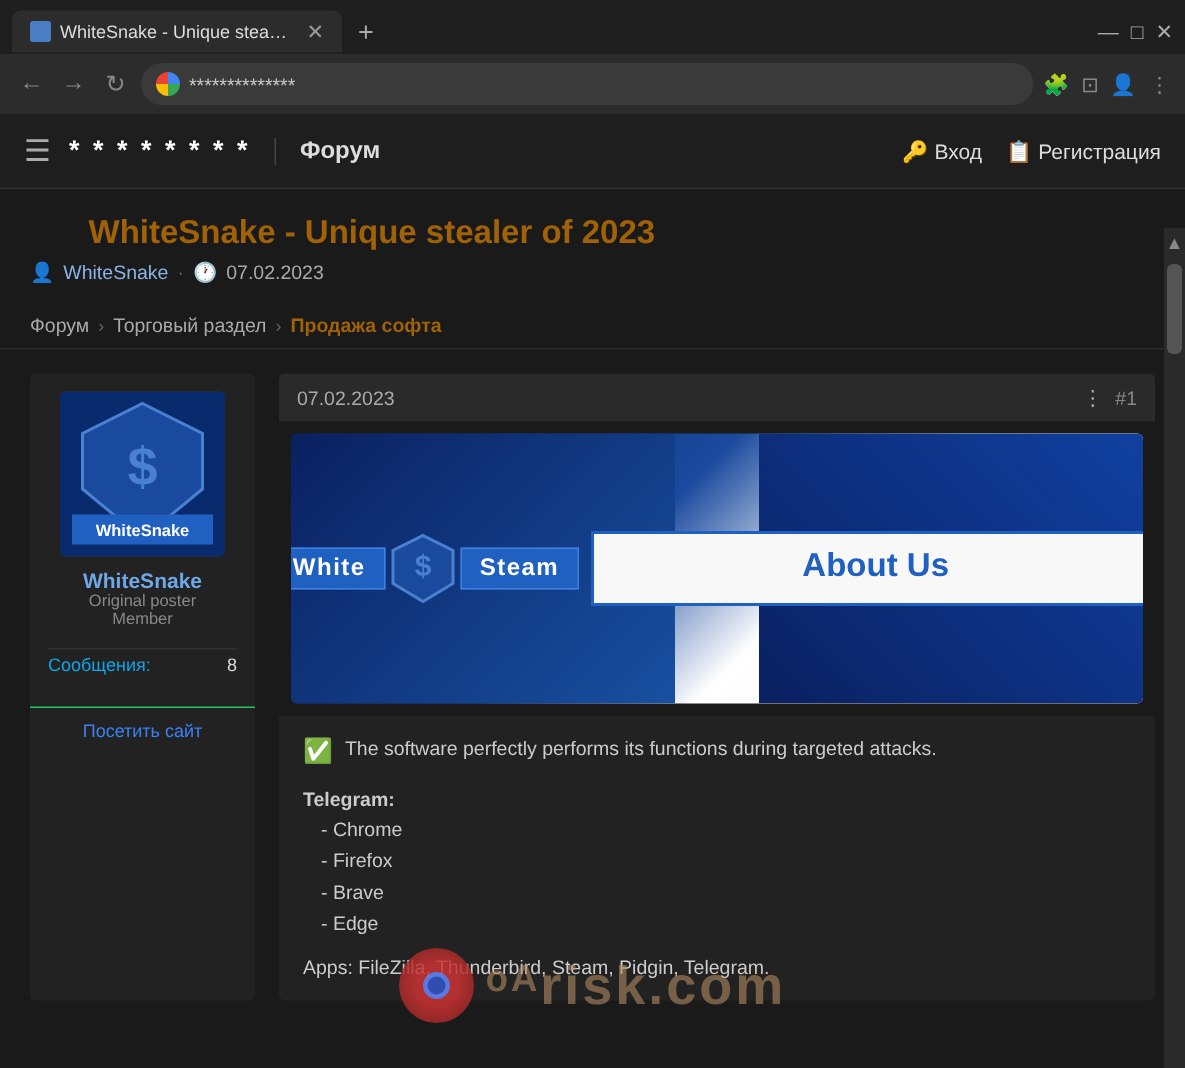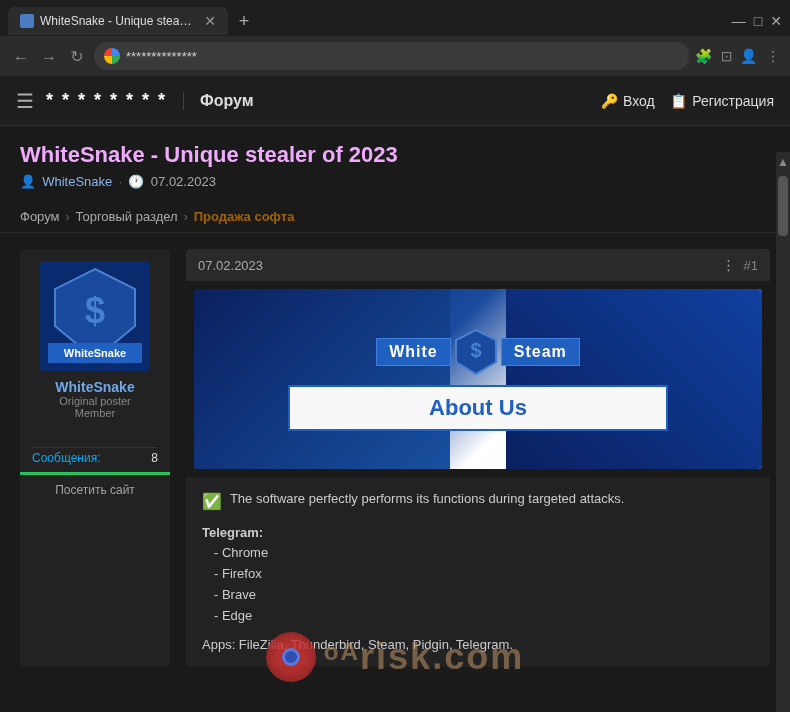--- a/index.html
+++ b/index.html
@@ -31,62 +31,62 @@
     .forum-nav { background: #1e1e1e; display: flex; align-items: center; padding: 0 16px; height: 50px; border-bottom: 1px solid #333; }
     .hamburger { color: #aaa; font-size: 20px; cursor: pointer; margin-right: 12px; }
     .site-logo { color: #fff; font-size: 18px; font-weight: bold; letter-spacing: 2px; margin-right: 8px; }
     .forum-label { color: #ddd; font-size: 16px; font-weight: bold; margin-left: 8px; border-left: 1px solid #444; padding-left: 16px; }
     .nav-spacer { flex: 1; }
     .nav-btn-login { color: #ddd; font-size: 14px; cursor: pointer; display: flex; align-items: center; gap: 4px; margin-right: 16px; }
     .nav-btn-register { color: #ddd; font-size: 14px; cursor: pointer; display: flex; align-items: center; gap: 4px; }
 
     
     .page-header { padding: 16px 20px 12px; background: #1a1a1a; }
-    .post-title { font-size: 22px; color: #f0abfc; font-weight: bold; margin-bottom: 6px; }
+    .post-title { font-size: 22px; color: #a16207; font-weight: bold; margin-bottom: 6px; margin-left: 39px; }
     .post-meta { display: flex; align-items: center; gap: 6px; font-size: 13px; color: #aaa; }
     .post-meta-user { color: #8ab4e8; cursor: pointer; }
     .post-meta-dot { color: #666; }
 
     
     .breadcrumb { padding: 8px 20px; display: flex; align-items: center; gap: 6px; font-size: 13px; color: #aaa; border-bottom: 1px solid #2a2a2a; }
     .bc-link { color: #aaa; cursor: pointer; }
     .bc-arrow { color: #666; font-size: 12px; }
     .bc-current { color: #a16207; font-weight: bold; }
 
     
     .content-area { display: flex; padding: 16px 20px; gap: 16px; }
 
     
     .user-sidebar { width: 150px; flex-shrink: 0; background: #222; border-radius: 4px; }
     .user-avatar-wrap { padding: 12px; display: flex; flex-direction: column; align-items: center; }
     .avatar-img { width: 110px; height: 110px; background: #1a3a6e; border-radius: 4px; display: flex; align-items: center; justify-content: center; overflow: hidden; position: relative; }
     .avatar-img svg { width: 100%; height: 100%; }
     .user-name { font-size: 14px; font-weight: bold; color: #6ea8e8; margin-top: 8px; cursor: pointer; }
     .user-role1 { font-size: 11px; color: #888; }
-    .user-role2 { font-size: 11px; color: #888; margin-bottom: 16px; text-align: right; }
+    .user-role2 { font-size: 11px; color: #888; margin-bottom: 1px; text-align: right; }
     .user-stats { padding: 0 12px; font-size: 12px; color: #aaa; }
     .user-stat-row { display: flex; justify-content: space-between; padding: 3px 0; border-top: 1px solid #333; }
     .user-stat-label { color: #0ea5e9; }
     .user-stat-val { color: #ddd; }
-    .visit-site { display: block; text-align: center; font-size: 12px; color: #a3a3a3; cursor: pointer; padding: 8px; border-top: 3px solid #22c55e; margin-top: 4px; }
+    .visit-site { display: block; text-align: center; font-size: 12px; color: #3b82f6; cursor: pointer; padding: 8px; border-top: 1px solid #22c55e; margin-top: 18px; }
 
     
     .post-content { flex: 1; background: #222; border-radius: 4px; overflow: hidden; }
     .post-top-bar { display: flex; justify-content: space-between; align-items: center; padding: 8px 12px; background: #2a2a2a; }
     .post-date { font-size: 13px; color: #aaa; }
     .post-actions { display: flex; align-items: center; gap: 8px; }
     .share-icon { color: #aaa; cursor: pointer; font-size: 14px; }
     .post-num { color: #888; font-size: 13px; cursor: pointer; }
 
     
     .banner-area { background: #1a1a1a; padding: 8px; }
     .banner-inner { background: linear-gradient(135deg, #0a2a5e 0%, #1a4a9e 40%, #ffffff 60%, #e8e8e8 100%); height: 180px; border-radius: 4px; display: flex; flex-direction: column; align-items: center; justify-content: center; gap: 10px; position: relative; overflow: hidden; }
     .banner-bg-left { position: absolute; left: 0; top: 0; bottom: 0; width: 45%; background: linear-gradient(135deg, #0a2060 0%, #1850a0 100%); }
     .banner-bg-right { position: absolute; right: 0; top: 0; bottom: 0; width: 45%; background: linear-gradient(225deg, #1040a0 0%, #0a2060 100%); }
-    .banner-center { position: relative; z-index: 2; display: flex; flex-direction: column; align-items: center; gap: 8px; }
+    .banner-center { position: relative; z-index: 2; display: flex; gap: 8px; }
     .brand-logo-row { display: flex; align-items: center; gap: 0; }
     .brand-left { background: #2060c0; color: #fff; padding: 4px 12px; font-size: 16px; font-weight: bold; letter-spacing: 1px; border: 1px solid #4080e0; }
     .brand-icon { width: 50px; height: 50px; }
     .brand-right { background: #2060c0; color: #fff; padding: 4px 12px; font-size: 16px; font-weight: bold; letter-spacing: 1px; border: 1px solid #4080e0; }
     .about-us-box { border: 2px solid #2060c0; padding: 8px 40px; text-align: center; background: #f8f8f8; width: 380px; }
     .about-us-text { font-size: 22px; color: #2060c0; font-weight: bold; }
 
     
     .post-text { padding: 12px 16px; font-size: 13px; color: #ccc; line-height: 1.6; }
     .check-item { display: flex; align-items: flex-start; gap: 8px; margin-bottom: 8px; }

